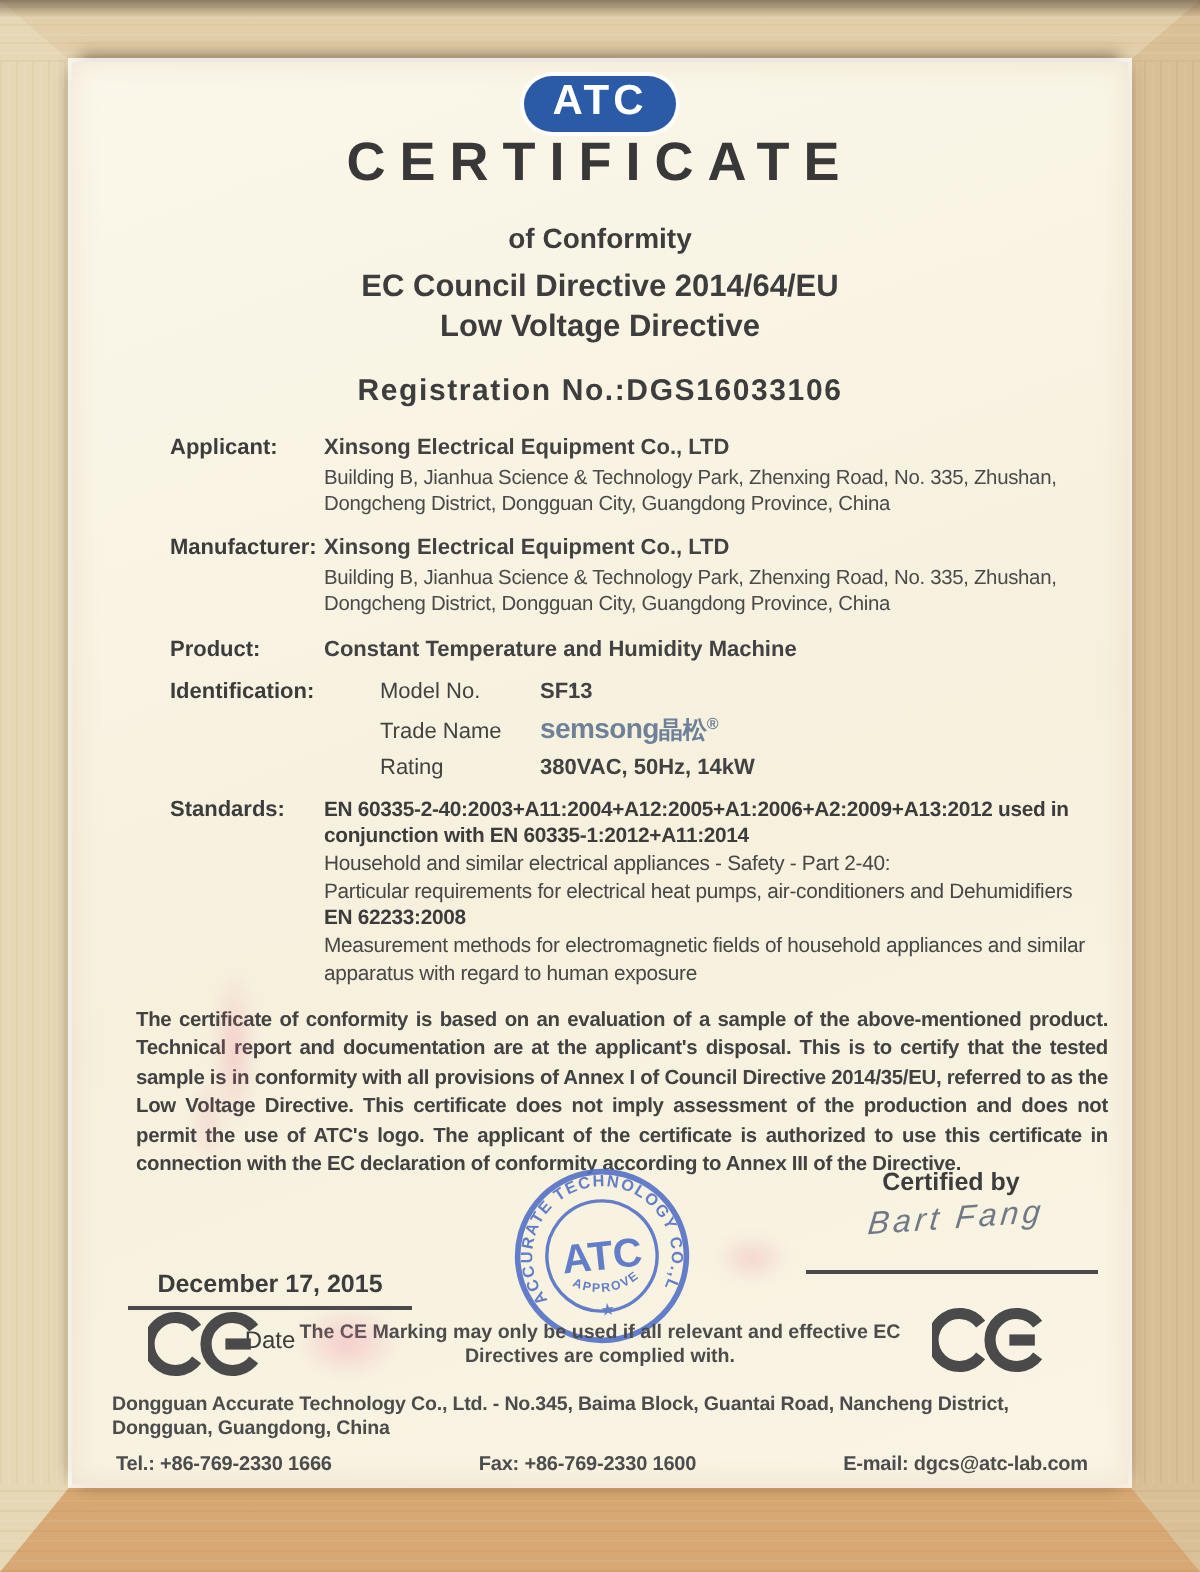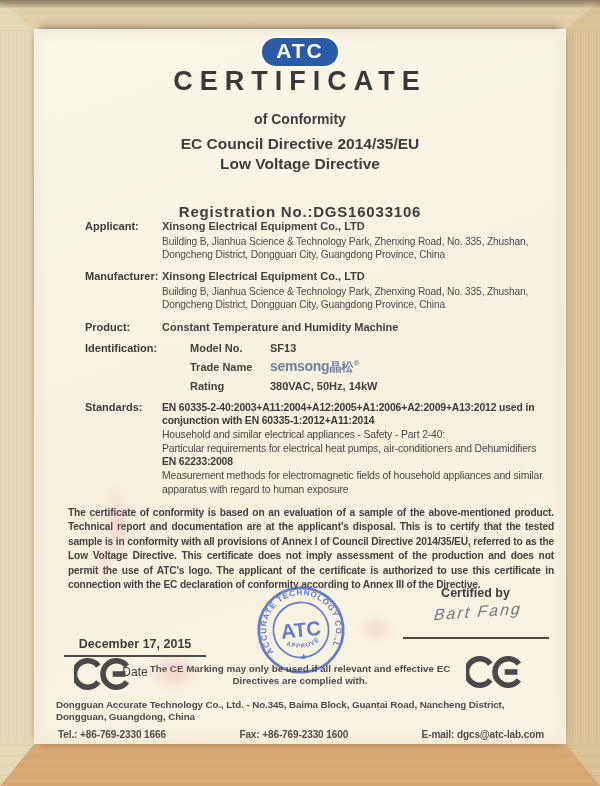--- a/index.html
+++ b/index.html
@@ -50,31 +50,31 @@
   .logo-pill{
     display:inline-block;margin-top:7px;background:#2b5aa7;color:#fff;
     border-radius:15px;padding:1px 14px 3px 14px;
     font-size:21px;font-weight:800;letter-spacing:2px;line-height:24px;
     box-shadow:0 0 0 2px rgba(255,255,255,.9);
   }
   .title{margin:1px 0 16px 0;font-size:27px;font-weight:bold;letter-spacing:7px;color:#383838;line-height:1.05;}
   .subtitle{margin-top:5px;font-size:14px;font-weight:bold;}
   .directive1{margin-top:8px;font-size:15.5px;font-weight:bold;}
   .directive2{margin-top:2px;font-size:15.5px;font-weight:bold;}
-  .registration{margin-top:30px;font-size:15px;font-weight:bold;letter-spacing:.8px;}
-
-  
-  .info{margin:0 8px 0 49px;font-size:10.6px;color:#424242;}
+  .registration{margin-top:14px;font-size:15px;font-weight:bold;letter-spacing:.8px;}
+
+  
+  .info{margin:14px 8px 0 49px;font-size:10.6px;color:#424242;}
   .irow{display:grid;grid-template-columns:77px 1fr;margin-bottom:9px;}
   .ilabel{font-weight:bold;font-size:11px;color:#3c3c3c;}
   .iname{font-weight:bold;font-size:11px;margin-bottom:3px;}
   .iaddr{font-size:10.2px;letter-spacing:-.15px;line-height:1.28;color:#4a4a4a;max-width:390px;}
   .prodname{font-weight:bold;font-size:11px;}
   .idrows{display:grid;grid-template-columns:95px 13px 1fr;row-gap:4px;align-items:baseline;}
-  .idname,.idcolon{font-weight:bold;font-size:11px;padding-left:28px;}
+  .idname,.idcolon{font-weight:normal;font-size:11px;padding-left:28px;}
   .idval{font-weight:bold;font-size:11px;}
   .brand{font-weight:bold;color:#6f8099;}
   .brand-latin{font-size:14px;letter-spacing:-.3px;}
   .brand-cjk{font-size:12px;}
   .brand-reg{font-size:8px;vertical-align:super;}
   .stdlines{max-width:392px;line-height:1.32;font-size:10.4px;letter-spacing:-.15px;color:#474747;}
   .std-b{font-weight:bold;color:#3c3c3c;}
 
   
   .declaration{
@@ -127,21 +127,21 @@
 <div class="frame-top-edge"></div>
 
 <div class="paper">
 
   <div class="hdr">
     <div class="logo-pill">
       <span>ATC</span>
     </div>
     <div class="title">CERTIFICATE</div>
     <div class="subtitle">of Conformity</div>
-    <div class="directive1">EC Council Directive 2014/35/EU</div>
+    <div class="directive1">EC Council Directive 2014/64/EU</div>
     <div class="directive2">Low Voltage Directive</div>
     <div class="registration">Registration No.:DGS16033106</div>
   </div>
 
   <div class="info">
 
     <div class="irow">
       <div class="ilabel">Applicant:</div>
       <div>
         <div class="iname">Xinsong Electrical Equipment Co., LTD</div>

